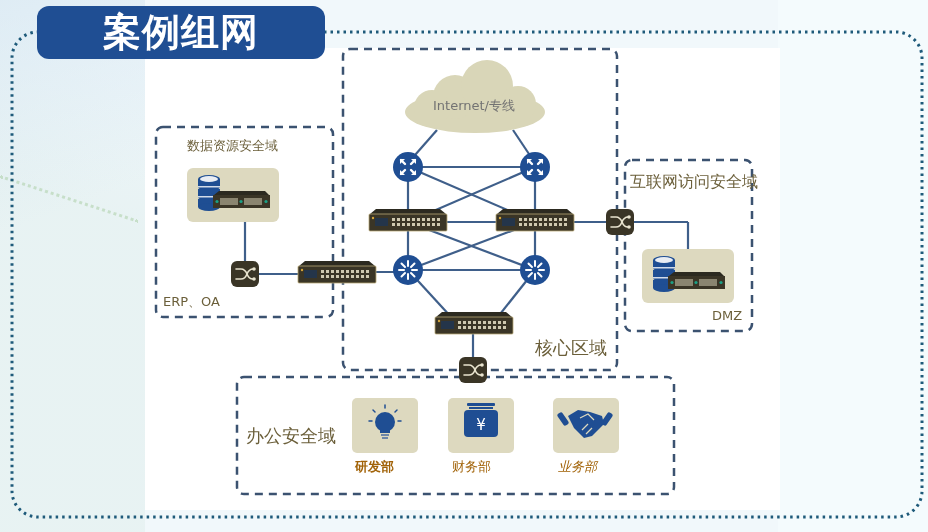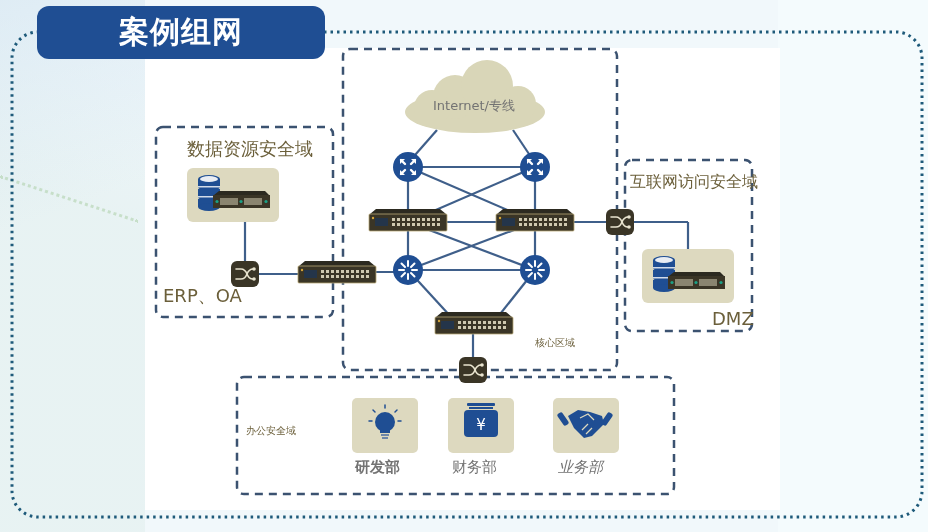--- a/index.html
+++ b/index.html
@@ -28,30 +28,30 @@
     position: absolute; left: 145px; top: 48px; width: 635px; height: 462px;
     background: #ffffff;
   }
   svg#diagram { position: absolute; left: 0; top: 0; }
   .title-box {
     position: absolute; left: 37px; top: 6px; width: 288px; height: 53px;
     background: #1f4e93; border-radius: 12px;
     display: flex; align-items: center; justify-content: center;
   }
   .title-text {
-    color: #ffffff; font-size: 30px; font-weight: bold; letter-spacing: 1px;
+    color: #ffffff; font-size: 38px; font-weight: bold; letter-spacing: 1px;
     font-family: "DejaVu Sans", sans-serif;
   }
   .lbl {
     position: absolute; color: #6b5f3a; font-family: "DejaVu Sans", sans-serif;
     white-space: nowrap;
   }
-  .lbl-sm { font-size: 18px; }
-  .lbl-md { font-size: 10px; }
-  .lbl-dept { font-size: 15px; color: #737373; text-align: right; }
+  .lbl-sm { font-size: 13px; }
+  .lbl-md { font-size: 18px; }
+  .lbl-dept { font-size: 13px; color: #a16207; text-align: right; }
   .cloud-text {
     position: absolute; left: 404px; top: 97px; width: 140px; text-align: center;
     font-size: 13px; color: #737373;
   }
 </style>
 </head>
 <body>
 
 <div class="bg-left">
     <div class="stripe"></div>
@@ -244,21 +244,21 @@
   </g>
 </svg>
 
 <div class="title-box">
   <span class="title-text">案例组网</span>
 </div>
 
 <div class="cloud-text">Internet/专线</div>
 
 <div class="lbl lbl-sm" style="left:187px; top:137px;">数据资源安全域</div>
-<div class="lbl lbl-sm" style="left:163px; top:284px;">ERP、OA</div>
+<div class="lbl lbl-sm" style="left:163px; top:293px;">ERP、OA</div>
 
 <div class="lbl" style="left:630px; top:172px; font-size:16px;">互联网访问安全域</div>
 <div class="lbl lbl-sm" style="left:712px; top:308px;">DMZ</div>
 
 <div class="lbl lbl-md" style="left:535px; top:336px;">核心区域</div>
 
 <div class="lbl lbl-md" style="left:246px; top:424px;font-family:Liberation Serif, serif;">办公安全域</div>
 <div class="lbl lbl-dept" style="left:355px; top:458px; font-weight:bold;">研发部</div>
 <div class="lbl lbl-dept" style="left:452px; top:458px;">财务部</div>
 <div class="lbl lbl-dept" style="left:558px; top:458px;font-style:italic;">业务部</div>

